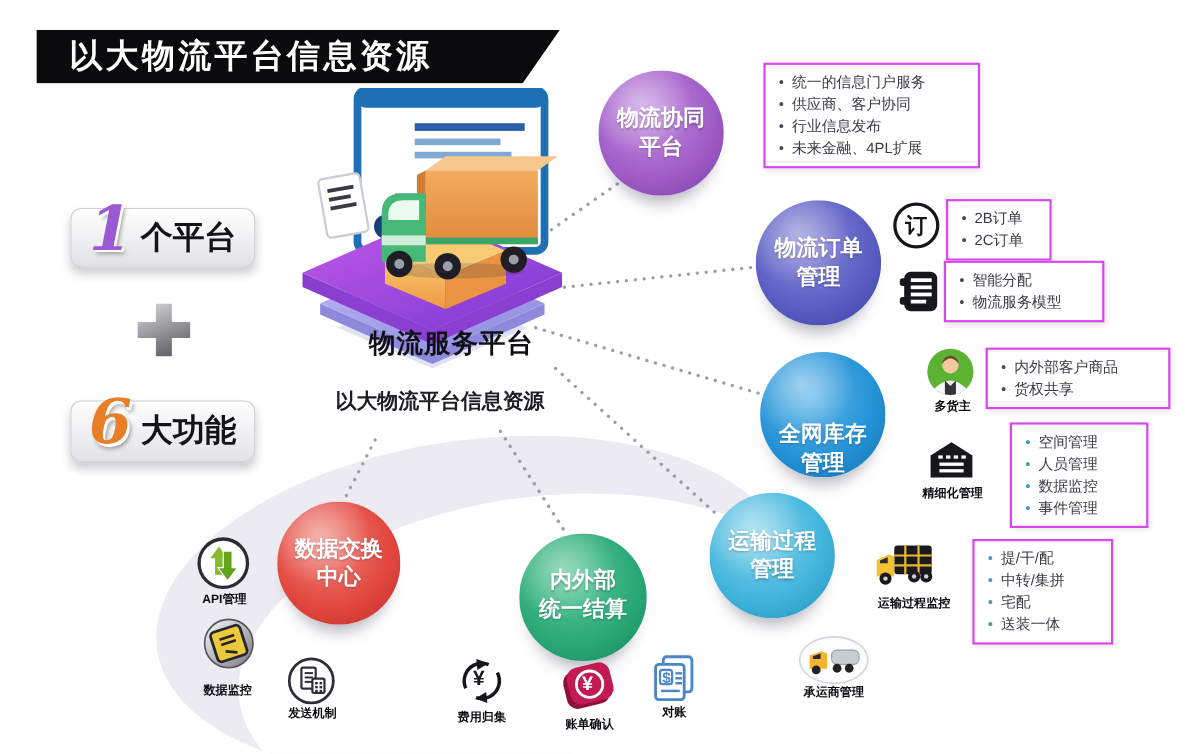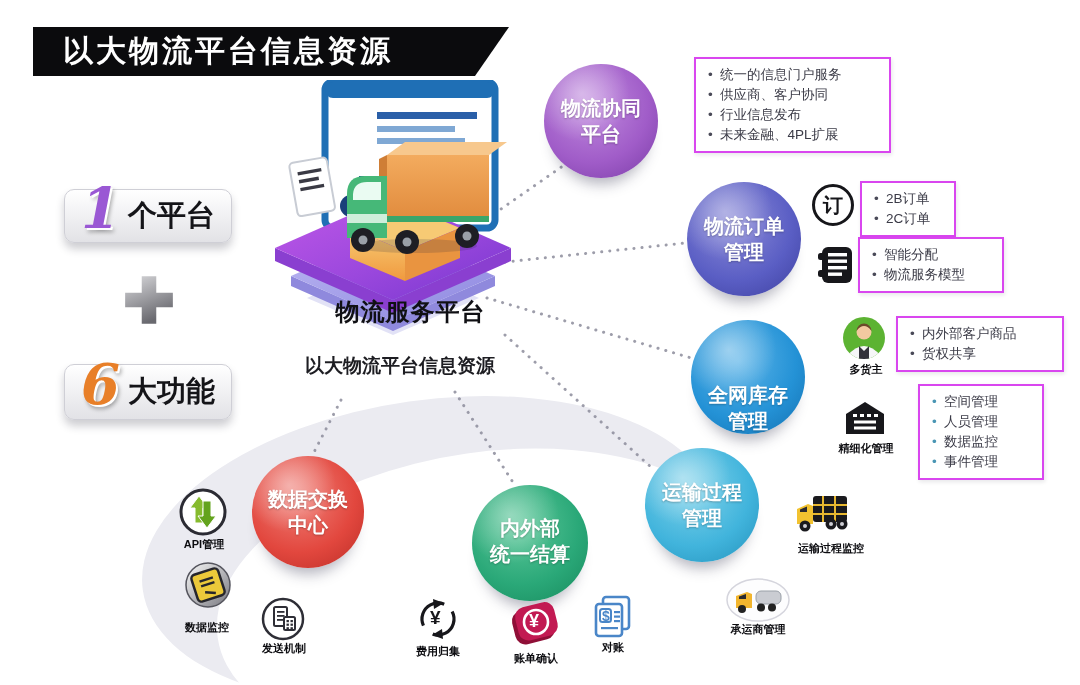--- a/index.html
+++ b/index.html
@@ -257,20 +257,28 @@
   </ul>
     </div>
   <div class="dbox bx-inv2 teal">
       <ul>
     <li>空间管理</li>
     <li>人员管理</li>
     <li>数据监控</li>
     <li>事件管理</li>
   </ul>
     </div>
+  <div class="dbox bx-trans teal">
+      <ul>
+    <li>提/干/配</li>
+    <li>中转/集拼</li>
+    <li>宅配</li>
+    <li>送装一体</li>
+  </ul>
+    </div>
 
   <div class="order-glyph-circle">
     <span>订</span>
   </div>
   <div class="iconbox" style="left:816px;top:245px;">
     <svg width="38" height="40" viewBox="0 0 38 40">
       <rect x="6" y="2" width="30" height="36" rx="6" fill="#17171b"></rect>
       <rect x="2" y="8" width="7" height="7" rx="2.5" fill="#17171b"></rect>
       <rect x="2" y="25" width="7" height="7" rx="2.5" fill="#17171b"></rect>
       <rect x="12" y="8" width="19" height="3.4" fill="#fff"></rect>

